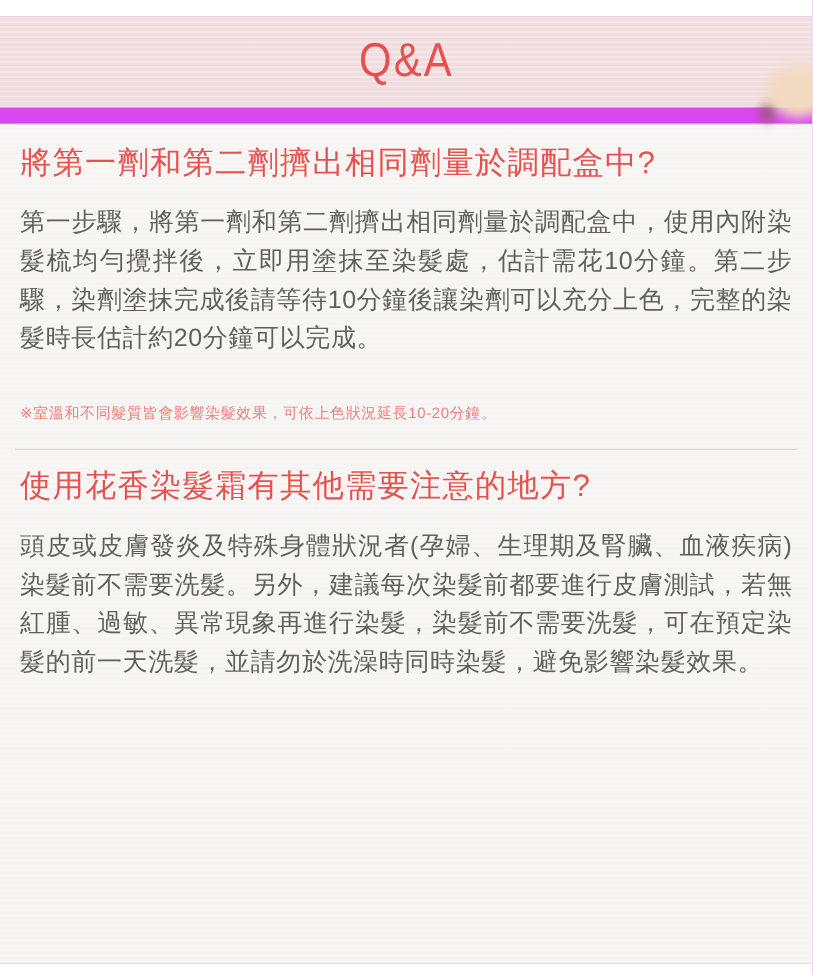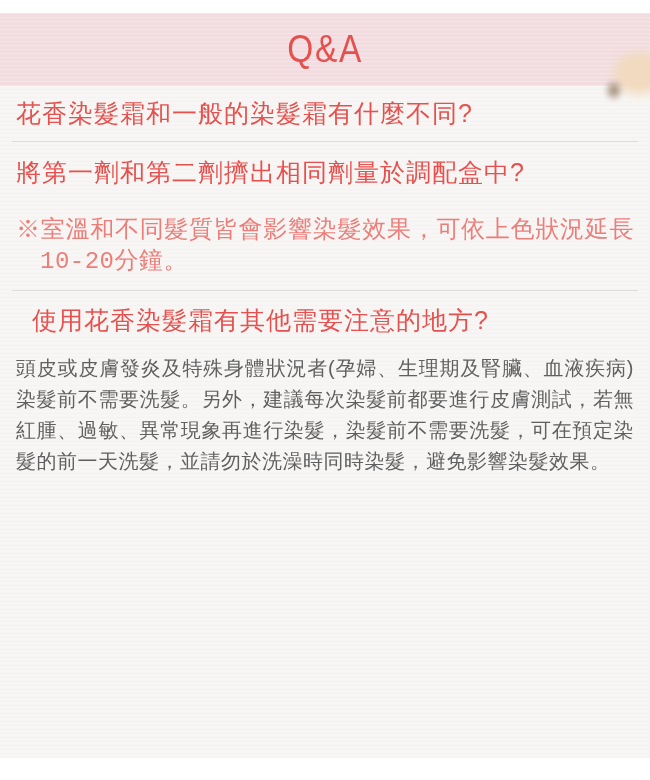--- a/index.html
+++ b/index.html
@@ -44,37 +44,36 @@
   .answer {
     color:var(--body-text, #606060);
     font-size:20px;
     line-height:31px;
     letter-spacing:0.5px;
     text-align:justify;
     margin-top:18px;
   }
   .note {
     color:var(--note-red, #ec7e7a);
-    font-size:24px;
+    font-size:12px;
     line-height:31px;
     letter-spacing:0.5px;
     text-align:justify;
     margin-top:28px;
     padding-left:1em;
     text-indent:-1em;
-    font-family:Liberation Mono, monospace;
   }
   .divider {
     border:0;
     border-top:1px solid var(--divider, #dcdcdc);
     margin:13px -4px 0;
   }
   .sec-1 .question { padding-top:12px; }
   .sec-2 .question { padding-top:15px; }
-  .sec-3 .question { padding-top:14px;margin-left:16px; }
+  .sec-3 .question { padding-top:14px; }
   .bottom-strip { height:22px; background:#ffffff; }
   .blob {
     position:absolute;
     top:46px; right:-20px;
     width:74px; height:60px;
     border-radius:50%;
     background:
       radial-gradient(ellipse 13px 15px at 24% 74%, rgba(128,97,72,0.8), rgba(128,97,72,0) 75%),
       radial-gradient(ellipse 32px 27px at 58% 45%, #f1dabf 55%, rgba(241,218,191,0) 100%);
     filter: blur(2.5px);
@@ -89,27 +88,27 @@
 
   <header class="banner">
     <h1>Q&amp;A</h1>
   </header>
 
   <div class="blob"></div>
 
   <main class="content">
 
     <section class="qa-section sec-1">
-      <h2 class="question">花香染髮霜和一般的染髮霜有什麼不同?</h2>
     </section>
 
     <hr class="divider">
 
     <section class="qa-section sec-2">
       <h2 class="question">將第一劑和第二劑擠出相同劑量於調配盒中?</h2>
+      <p class="answer">第一步驟，將第一劑和第二劑擠出相同劑量於調配盒中，使用內附染髮梳均勻攪拌後，立即用塗抹至染髮處，估計需花10分鐘。第二步驟，染劑塗抹完成後請等待10分鐘後讓染劑可以充分上色，完整的染髮時長估計約20分鐘可以完成。</p>
       <p class="note">※室溫和不同髮質皆會影響染髮效果，可依上色狀況延長10-20分鐘。</p>
     </section>
 
     <hr class="divider divider-above">
 
     <section class="qa-section sec-3">
       <h2 class="question">使用花香染髮霜有其他需要注意的地方?</h2>
       <p class="answer">頭皮或皮膚發炎及特殊身體狀況者(孕婦、生理期及腎臟、血液疾病)染髮前不需要洗髮。另外，建議每次染髮前都要進行皮膚測試，若無紅腫、過敏、異常現象再進行染髮，染髮前不需要洗髮，可在預定染髮的前一天洗髮，並請勿於洗澡時同時染髮，避免影響染髮效果。</p>
     </section>
 

